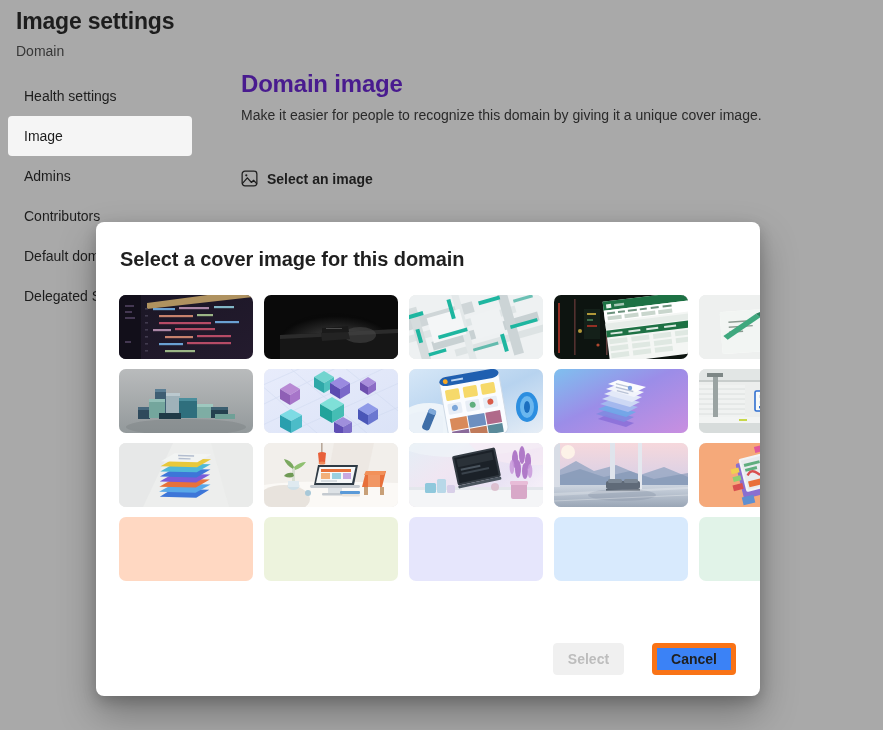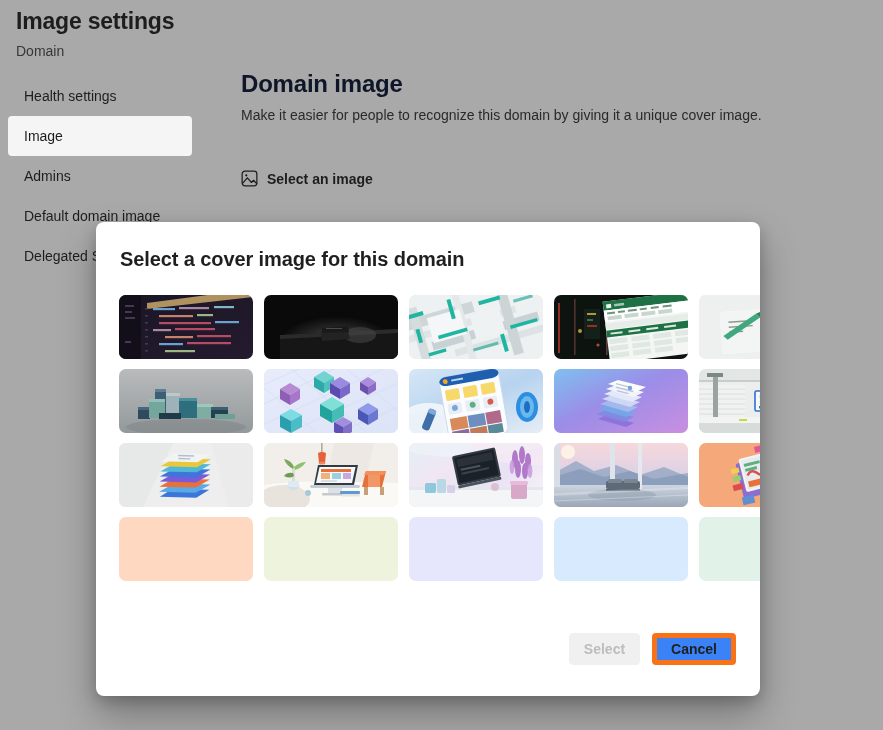--- a/index.html
+++ b/index.html
@@ -73,21 +73,21 @@
   .content {
     position: absolute;
     left: 241px;
     top: 70px;
     right: 24px;
   }
 
   .content-title {
     font-size: 24px;
     font-weight: bold;
-    color: #0f172a;
+    color: #4c1d95;
     letter-spacing: -0.2px;
   }
 
   .content-desc {
     font-size: 14px;
     color: #2c2c2c;
     margin-top: 9px;
   }
 
   .select-image-link {
@@ -159,23 +159,23 @@
   }
 
   .thumb svg { display: block; width: 100%; height: 100%; }
 
   .thumb.swatch-row { border-radius: 7px; }
 
   
   .modal-footer {
     position: absolute;
     right: 24px;
-    bottom: 31px;
+    bottom: 21px;
     display: flex;
-    gap: 12px;
+    gap: 28px;
     align-items: flex-end;
   }
 
   .btn {
     height: 32px;
     min-width: 58px;
     padding: 0 14px;
     border-radius: 4px;
     font-size: 14px;
     font-family: "Liberation Sans", sans-serif;
@@ -212,20 +212,23 @@
 
   <nav class="sidebar">
     <div class="nav-item">
       <span>Health settings</span>
     </div>
     <div class="nav-item selected">
       <span>Image</span>
     </div>
     <div class="nav-item">
       <span>Admins</span>
+    </div>
+    <div class="nav-item">
+      <span>Contributors</span>
     </div>
     <div class="nav-item">
       <span>Default domain image</span>
     </div>
     <div class="nav-item">
       <span>Delegated Settings</span>
     </div>
   </nav>
 
   <div class="content">

